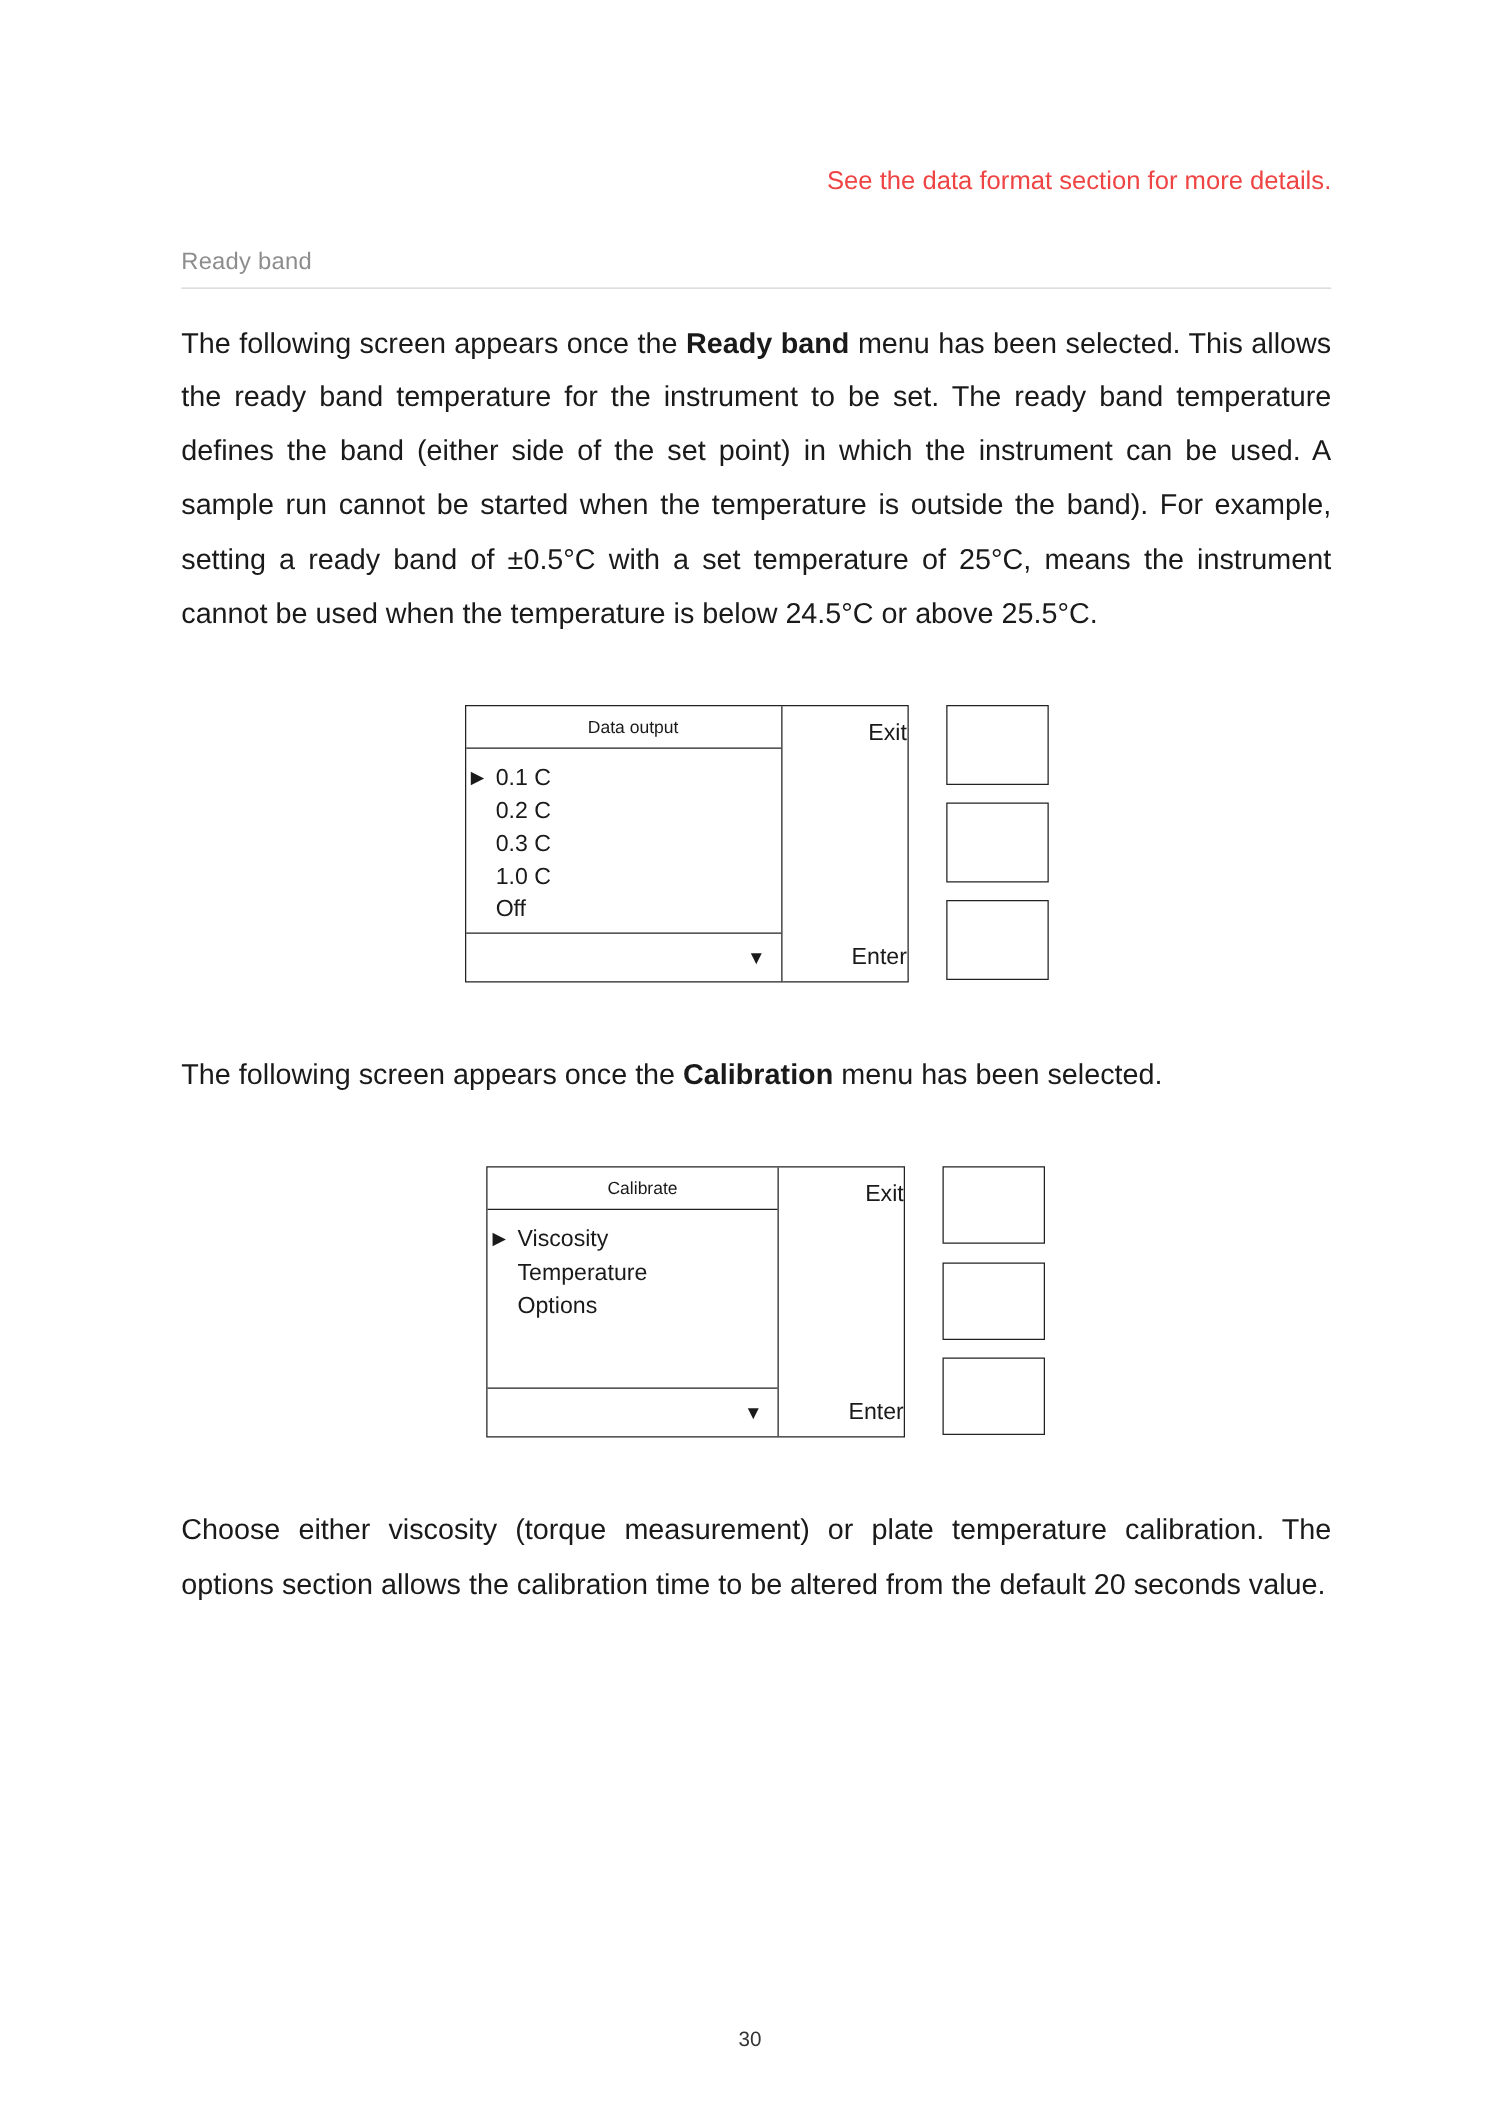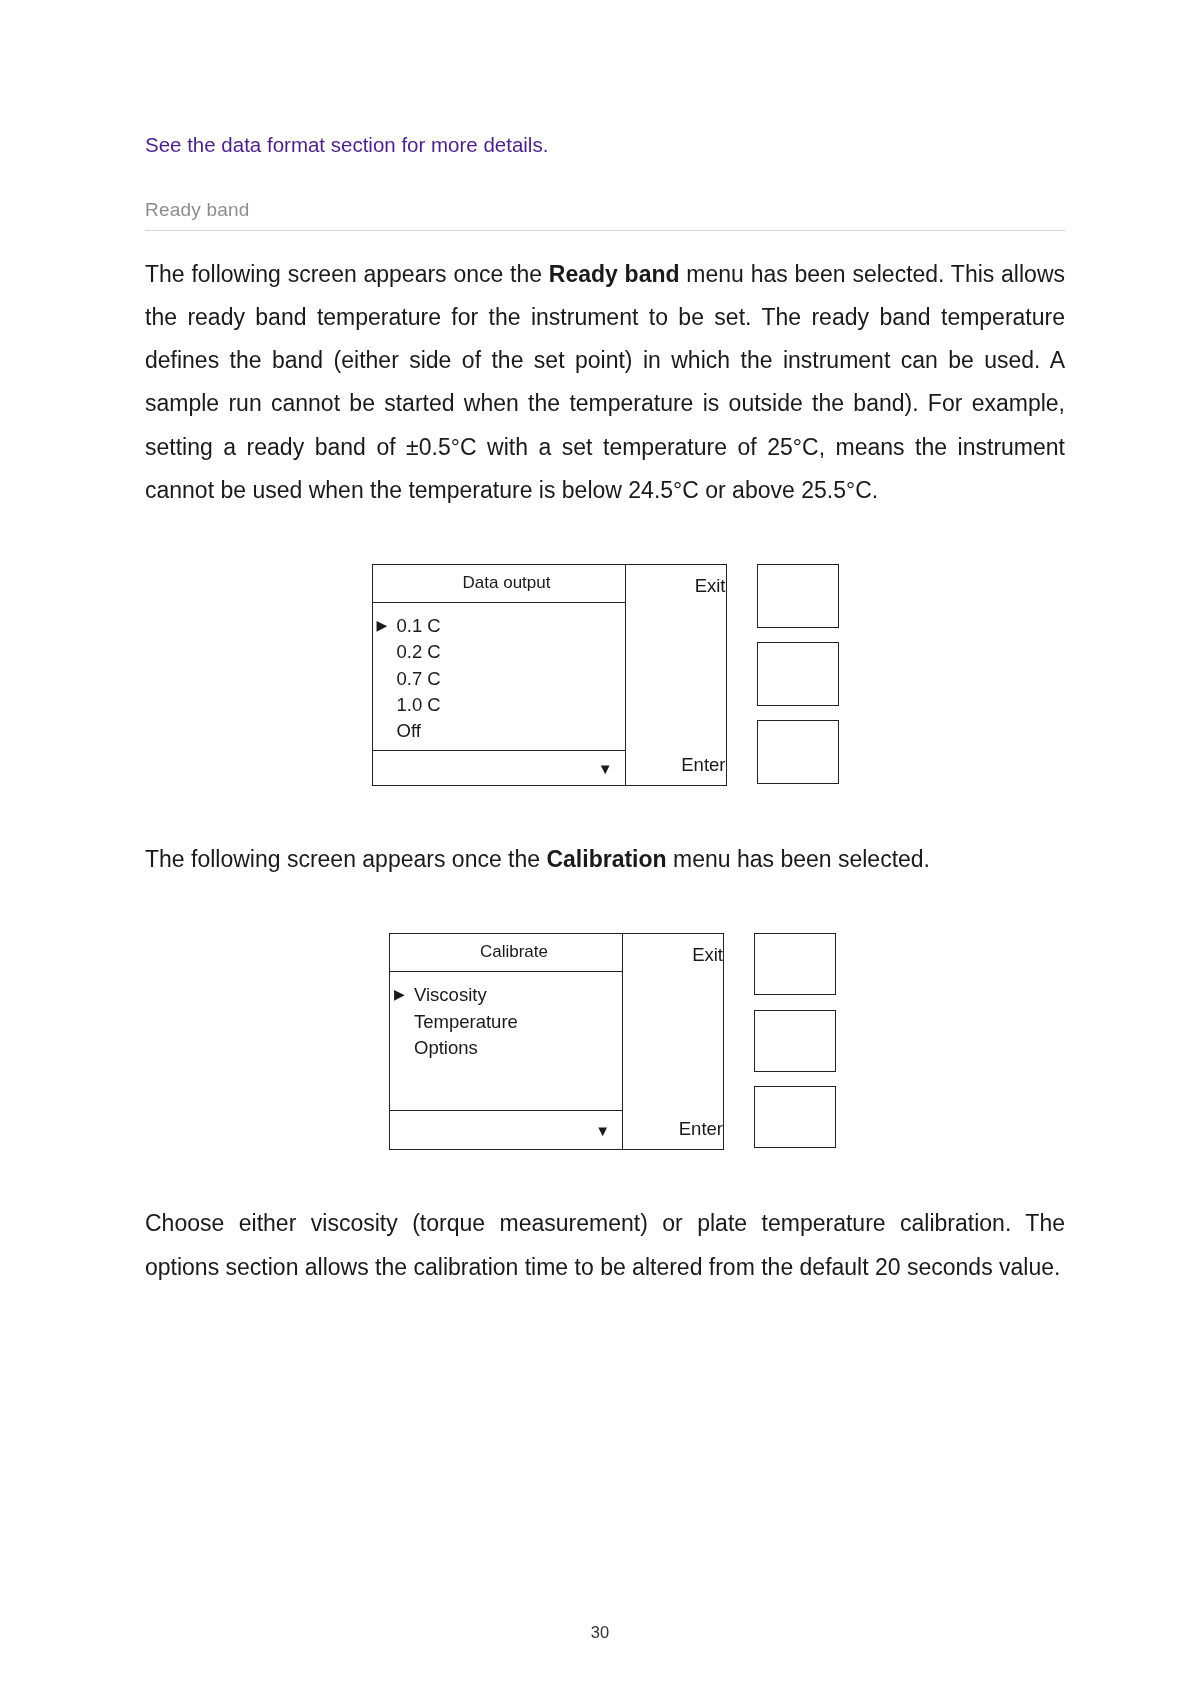--- a/index.html
+++ b/index.html
@@ -19,21 +19,22 @@
     box-sizing: border-box;
     width: 1200px;
     height: 1697px;
     padding: 130px 135px 0 145px;
     position: relative;
   }
   .intro-line {
     font-size: 20.5px;
     line-height: 1.5;
     margin: 0 0 38px 0;
-    color: #4c1d95;
+    color: #ef4444;
+    text-align: right;
   }
   .section-head {
     font-size: 19px;
     color: #8d8d8d;
     font-weight: 400;
     border-bottom: 1px solid #d3d3d3;
     padding-bottom: 9px;
     margin: 0 0 22px 0;
     letter-spacing: 0.2px;
   }
@@ -60,21 +61,21 @@
     background: #fff;
   }
   .panel-left {
     display: flex;
     flex-direction: column;
     justify-content: space-between;
     border-right: 1.6px solid #222;
   }
   .panel-title {
     text-align: center;
-    font-size: 17px;
+    font-size: 14px;
     padding: 8px 0 9px 16px;
     border-bottom: 1.6px solid #222;
   }
   .panel-items {
     flex: 1 1 auto;
     padding: 10px 0 6px 0;
   }
   .panel-item {
     font-size: 18.5px;
     line-height: 1.42;
@@ -168,21 +169,21 @@
             <div class="panel-item">
               <span class="marker">▶</span>
               <span>0.1 C</span>
             </div>
             <div class="panel-item">
               <span class="marker"></span>
               <span>0.2 C</span>
             </div>
             <div class="panel-item">
               <span class="marker"></span>
-              <span>0.7 C</span>
+              <span>0.3 C</span>
             </div>
             <div class="panel-item">
               <span class="marker"></span>
               <span>1.0 C</span>
             </div>
             <div class="panel-item">
               <span class="marker"></span>
               <span>Off</span>
             </div>
           </div>

